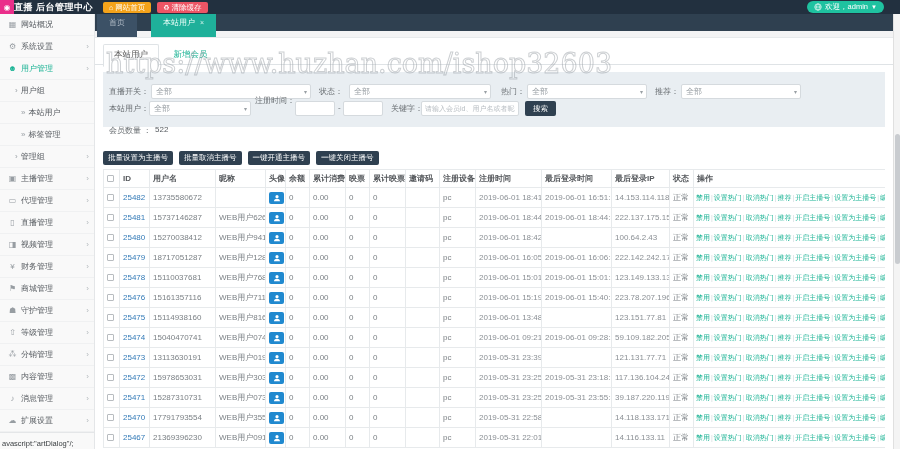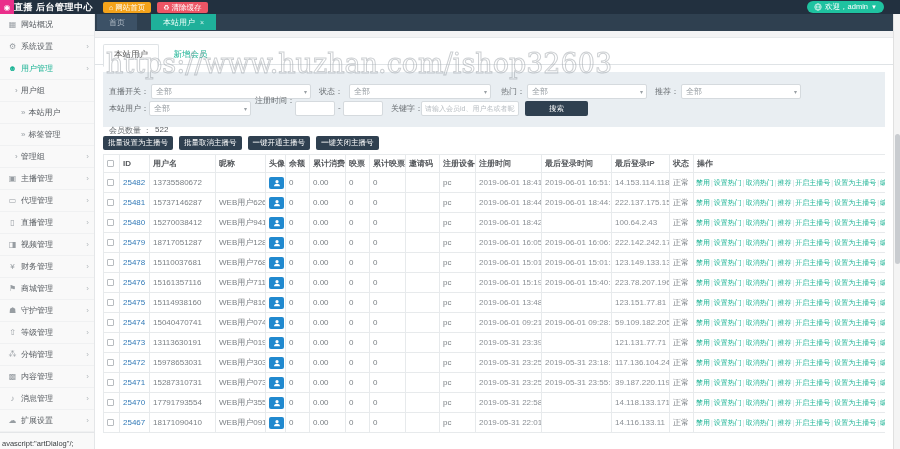--- a/index.html
+++ b/index.html
@@ -35,21 +35,21 @@
     padding: 0 7px; margin-right: 16px; cursor: pointer;
   }
   .welcome .caret { font-size: 6px; }
 
   
   .tabstrip {
     position: absolute; left: 95px; top: 14px; width: 805px; height: 17px;
     background: #2f4050; display: flex; z-index: 20;
   }
   .tab {
-    height: 16px; line-height: 17px; font-size: 8px; text-align: center;
+    height: 23px; line-height: 17px; font-size: 8px; text-align: center;
     padding: 0 12px; cursor: pointer; white-space: nowrap;
   }
   .tab-home { background: #3c5166; color: #aeb9c4; margin-left: 2px; }
   .tab-current { background: #1fb09a; color: #eafff9; margin-left: 14px; }
   .tab-current .close { margin-left: 5px; font-size: 7px; color: #d4f5ec; }
 
   
   .sidebar {
     position: absolute; left: 0; top: 14px; width: 95px; bottom: 0;
     background: #f9f9f9; border-right: 1px solid #e4e6e8; z-index: 10;
@@ -106,24 +106,24 @@
   .inp {
     position: absolute; height: 15px; background: #fff; border: 1px solid #d5dade;
     border-radius: 2px; font-size: 7.5px; color: #555; padding: 0 3px; outline: none;
   }
   .inp::placeholder { color: #b6bcc1; font-size: 7px; }
   .btn-dark {
     background: #2f4050; color: #fff; border: none; border-radius: 2px;
     font-size: 7.5px; cursor: pointer;
     font-family: "Liberation Sans", "DejaVu Sans", sans-serif;
   }
-  .search-btn { position: absolute; height: 15px; padding: 0 24px; }
-
-  
-  .batch { margin: 9px 8px 0 8px; display: flex; gap: 6px; }
+  .search-btn { position: absolute; height: 15px; padding: 0 8px; }
+
+  
+  .batch { margin: 24px 8px 0 8px; display: flex; gap: 6px; }
   .batch .btn-dark { height: 14px; padding: 0 5px; white-space: nowrap; }
 
   
   .tbl-wrap { margin: 4px 8px 0 8px; overflow: hidden; }
   table { border-collapse: collapse; table-layout: fixed; width: 782px; }
   th, td {
     border: 1px solid #e7eaec; font-size: 8px; padding: 0 3px;
     text-align: left; white-space: nowrap; overflow: hidden;
   }
   th { height: 18px; color: #55585c; font-weight: bold; background: #fff; }
@@ -643,21 +643,21 @@
               <td>pc</td>
               <td class="c-time">2019-05-31 22:58:42</td>
               <td class="c-time"></td>
               <td class="c-time">14.118.133.171</td>
               <td>正常</td>
               <td class="c-ops"><a class="op-link">禁用</a><span class="op-sep">|</span><a class="op-link">设置热门</a><span class="op-sep">|</span><a class="op-link">取消热门</a><span class="op-sep">|</span><a class="op-link">推荐</a><span class="op-sep">|</span><a class="op-link">开启主播号</a><span class="op-sep">|</span><a class="op-link">设置为主播号</a><span class="op-sep">|</span><a class="op-link">编辑</a></td>
             </tr>
             <tr>
               <td><span class="ckb"></span></td>
               <td class="c-id">25467</td>
-              <td>18171090410</td>
+              <td>21369396230</td>
               <td>WEB用户0910</td>
               <td><span class="avatar">
                   <svg width="8" height="8" viewBox="0 0 10 10">
                     <circle cx="5" cy="3.4" r="2" fill="#fff"></circle>
                     <path d="M1.2 9 C1.6 6.6 3 5.8 5 5.8 C7 5.8 8.4 6.6 8.8 9 Z" fill="#fff"></path>
                   </svg>
                 </span></td>
               <td>0</td>
               <td>0.00</td>
               <td>0</td>

